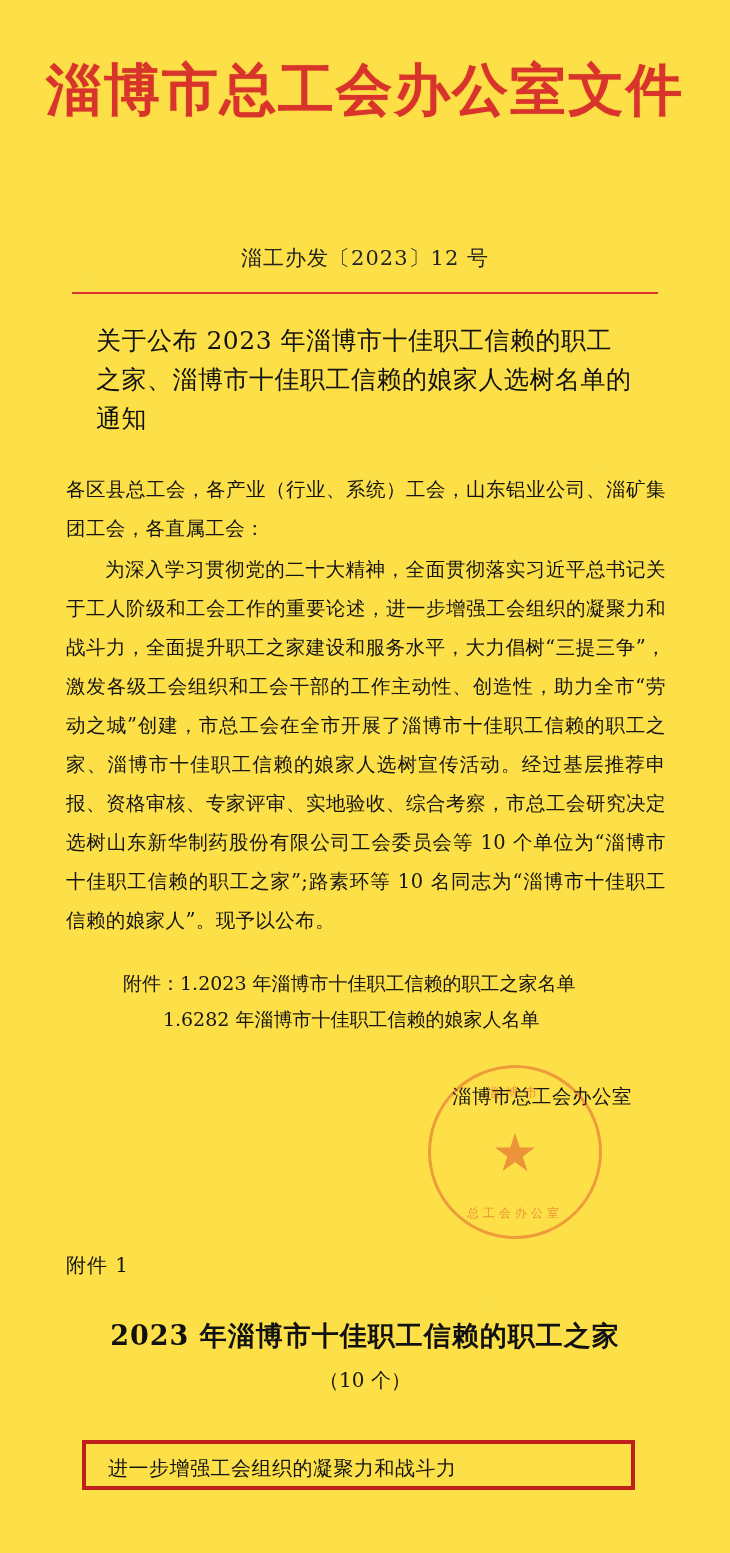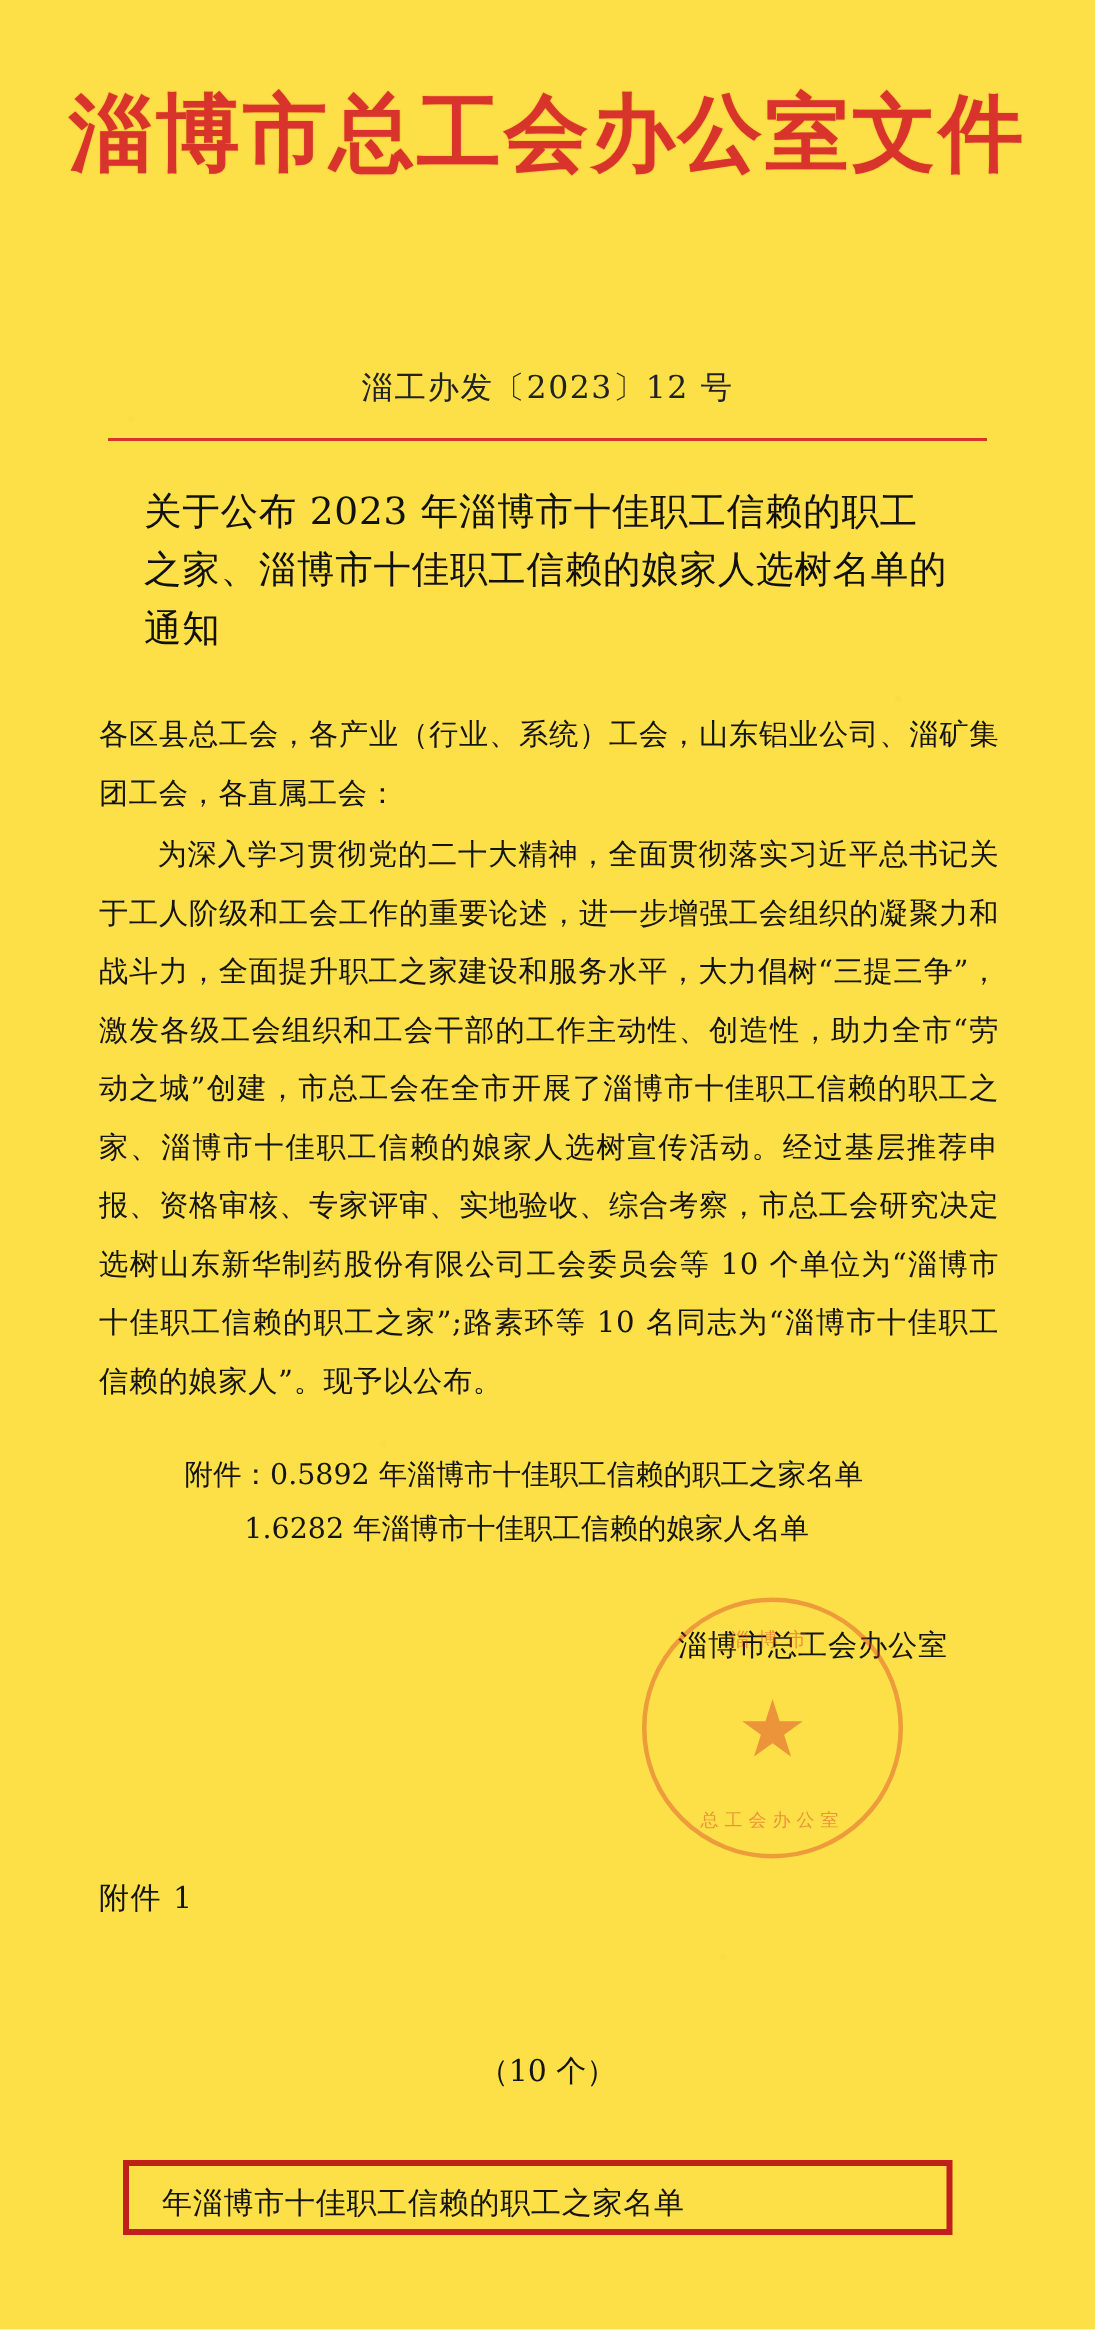--- a/index.html
+++ b/index.html
@@ -212,39 +212,40 @@
 
   <div class="doc-title">关于公布 2023 年淄博市十佳职工信赖的职工之家、淄博市十佳职工信赖的娘家人选树名单的通知</div>
 
   <div class="body-block">
     <p>各区县总工会，各产业（行业、系统）工会，山东铝业公司、淄矿集团工会，各直属工会：</p>
     <p class="indent">为深入学习贯彻党的二十大精神，全面贯彻落实习近平总书记关于工人阶级和工会工作的重要论述，进一步增强工会组织的凝聚力和战斗力，全面提升职工之家建设和服务水平，大力倡树“三提三争”，激发各级工会组织和工会干部的工作主动性、创造性，助力全市“劳动之城”创建，市总工会在全市开展了淄博市十佳职工信赖的职工之家、淄博市十佳职工信赖的娘家人选树宣传活动。经过基层推荐申报、资格审核、专家评审、实地验收、综合考察，市总工会研究决定选树山东新华制药股份有限公司工会委员会等 10 个单位为“淄博市十佳职工信赖的职工之家”;路素环等 10 名同志为“淄博市十佳职工信赖的娘家人”。现予以公布。</p>
   </div>
 
   <div class="attach-list">
     <div class="a-line">
-      <span>附件：</span><span>0.5892 年淄博市十佳职工信赖的职工之家名单</span>
+      <span>附件：</span><span>1.2023 年淄博市十佳职工信赖的职工之家名单</span>
     </div>
     <div class="a-line2">
       <span>1.6282 年淄博市十佳职工信赖的娘家人名单</span>
     </div>
   </div>
 
   <div class="signature">
     <div>淄博市总工会办公室</div>
   </div>
 
   <div class="seal">
     <div class="seal-text-top">淄博市</div>
     <div class="star">★</div>
     <div class="seal-text-bottom">总工会办公室</div>
   </div>
 
   <div class="attach-label">附件 1</div>
 
+  <div class="attach-title">2023 年淄博市十佳职工信赖的职工之家</div>
 
   <div class="attach-count">（10 个）</div>
 
   <div class="highlight-box">
-    <div class="entry">年淄博市十佳职工信赖的职工之家名单</div>
+    <div class="entry">进一步增强工会组织的凝聚力和战斗力</div>
   </div>
 
 </div>
 
 </body></html>

